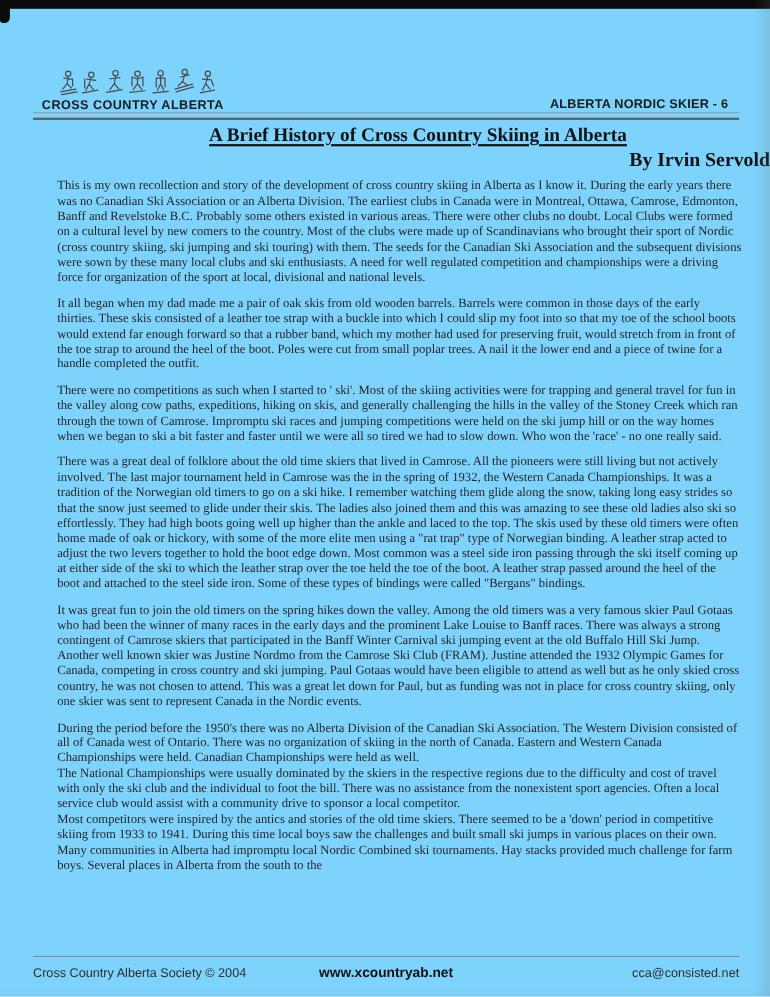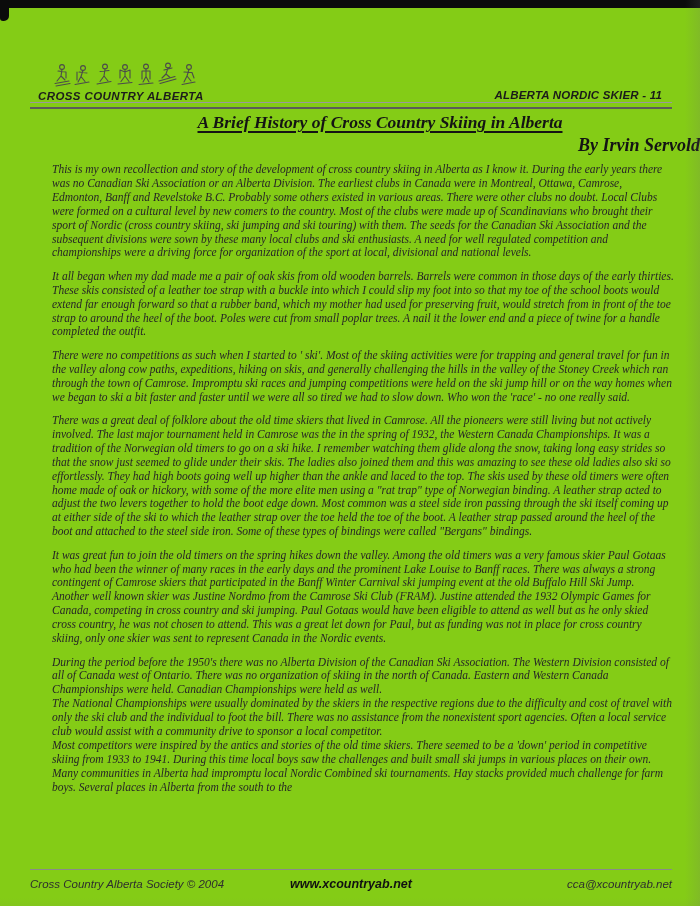--- a/index.html
+++ b/index.html
@@ -1,20 +1,20 @@
 <!DOCTYPE html>
 <html><head>
 <meta charset="utf-8">
 <style>
   html,body{margin:0;padding:0;}
   body{
     width:700px;height:906px;position:relative;overflow:hidden;
     background:#f2f2f0;font-family:"Liberation Serif",serif;
   }
-  .page{position:absolute;inset:0;background:#84cc16;font-style:italic;}
+  .page{position:absolute;inset:0;background:#7dd3fc;}
   .scan-top{position:absolute;top:0;left:0;width:100%;height:8px;background:#0b0b0b;}
   .scan-corner{position:absolute;top:0;left:0;width:9px;height:21px;background:#0b0b0b;border-radius:0 0 5px 3px;}
   .scan-right{position:absolute;top:0;right:0;width:15px;height:100%;
     background:linear-gradient(to right,rgba(110,110,110,0),rgba(110,110,110,0.18));pointer-events:none;}
   .scan-bottom{position:absolute;bottom:0;left:0;width:100%;height:8px;
     background:linear-gradient(to bottom,rgba(110,110,110,0),rgba(110,110,110,0.07));pointer-events:none;}
 
   .header{position:absolute;top:56px;left:38px;right:38px;height:46px;
     display:flex;justify-content:space-between;align-items:flex-end;}
   .logo{display:flex;flex-direction:column;}
@@ -93,21 +93,21 @@
 
           <g transform="translate(127,0)">
             <circle cx="8" cy="6" r="2.4"></circle>
             <path d="M8 8.5 L6 15 M6 15 L3 21 M6 15 L10 20 M3 11 L11 11.5 M11 11.5 L13 17"></path>
             <path d="M1 23.5 L14 21"></path>
           </g>
         </g>
       </svg>
       <div class="logo-text">CROSS COUNTRY ALBERTA</div>
     </div>
-    <div class="issue">ALBERTA NORDIC SKIER - 11</div>
+    <div class="issue">ALBERTA NORDIC SKIER - 6</div>
   </header>
 
   <div class="header-rule"></div>
 
   <h1 class="title"><span>A Brief History of Cross Country Skiing in Alberta</span></h1>
   <h2 class="byline">By Irvin Servold</h2>
 
   <main class="content">
     <p>This is my own recollection and story of the development of cross country skiing in Alberta as I know it.  During the early years there was no Canadian Ski Association or an Alberta Division.  The earliest clubs in Canada were in Montreal, Ottawa, Camrose, Edmonton, Banff and Revelstoke B.C.   Probably some others existed in various areas. There were other clubs no doubt.  Local Clubs were formed on a cultural level by new comers to the country.  Most of the clubs were made up of Scandinavians who brought their sport of Nordic (cross country skiing, ski jumping and ski touring) with them.  The seeds for the Canadian Ski Association and the subsequent divisions were sown by these many local clubs and ski enthusiasts.  A need for well regulated competition and championships were a driving force for organization of the sport at local, divisional and national levels.</p>
     <p>It all began when my dad made me a pair of oak skis from old wooden barrels. Barrels were common in those days of the early thirties.  These skis consisted of a leather toe strap with a buckle into which I could slip my foot into so that my toe of the school boots would extend far enough forward so that a rubber band, which my mother had used for preserving fruit, would stretch from in front of the toe strap to around the heel of the boot. Poles were cut from small poplar trees. A nail it the lower end and a piece of twine for a handle completed the outfit.</p>
@@ -115,18 +115,18 @@
     <p>There was a great deal of folklore about the old time skiers that lived in Camrose.  All the pioneers were still living but not actively involved.   The last major tournament held in Camrose was the in the spring of 1932, the Western Canada Championships.  It was a tradition of the Norwegian old timers to go on a ski hike.  I remember watching them glide along the snow, taking long easy strides so that the snow just seemed to glide under their skis. The ladies also joined them and this was amazing to see these old ladies also ski so effortlessly. They had high boots going well up higher than the ankle and laced to the top.  The skis used by these old timers were often home made of oak or hickory, with some of the more elite men using a "rat trap" type of Norwegian binding.  A leather strap acted to adjust the two levers together to hold the boot edge down.  Most common was a steel side iron passing through the ski itself coming up at either side of the ski to which the leather strap over the toe held the toe of the boot.  A leather strap passed around the heel of the boot and attached to the steel side iron. Some of these types of bindings were called "Bergans" bindings.</p>
     <p>It was great fun to join the old timers on the spring hikes down the valley.  Among the old timers was a very famous skier Paul Gotaas who had been the winner of many races in the early days and the prominent Lake Louise to Banff races.  There was always a strong contingent of Camrose skiers that participated in the Banff Winter Carnival ski jumping event at the old Buffalo Hill Ski Jump. Another well known skier was Justine Nordmo from the Camrose Ski Club (FRAM).  Justine attended the 1932 Olympic Games for Canada, competing in cross country and ski jumping.  Paul Gotaas would have been eligible to attend as well but as he only skied cross country, he was not chosen to attend.  This was a great let down for Paul, but as funding was not in place for cross country skiing, only one skier was sent to represent Canada in the Nordic events.</p>
     <p>During the period before the 1950's there was no Alberta Division of the Canadian Ski Association.  The Western Division consisted of all of Canada west of Ontario.  There was no organization of skiing in the north of Canada. Eastern and Western Canada Championships were held. Canadian Championships were held as well.
 The National Championships were usually dominated by the skiers in the respective regions due to the difficulty and cost of travel with only the ski club and the individual to foot the bill.  There was no assistance from the nonexistent sport agencies.  Often a local service club would assist with a community drive to sponsor a local competitor.
 Most competitors were inspired by the antics and stories of the old time skiers.  There seemed to be a 'down' period in competitive skiing from 1933 to 1941.  During this time local boys saw the challenges and built small ski jumps in various places on their own. Many communities in Alberta had impromptu local Nordic Combined ski tournaments. Hay stacks provided much challenge for farm boys.  Several places in Alberta from the south to the</p>
   </main>
 
   <footer class="footer">
     <span class="copyright">Cross Country Alberta Society © 2004</span>
     <span class="website">www.xcountryab.net</span>
-    <span class="email">cca@xcountryab.net</span>
+    <span class="email">cca@consisted.net</span>
   </footer>
 
   <div class="scan-right"></div>
   <div class="scan-bottom"></div>
 </div>
 
 </body></html>

